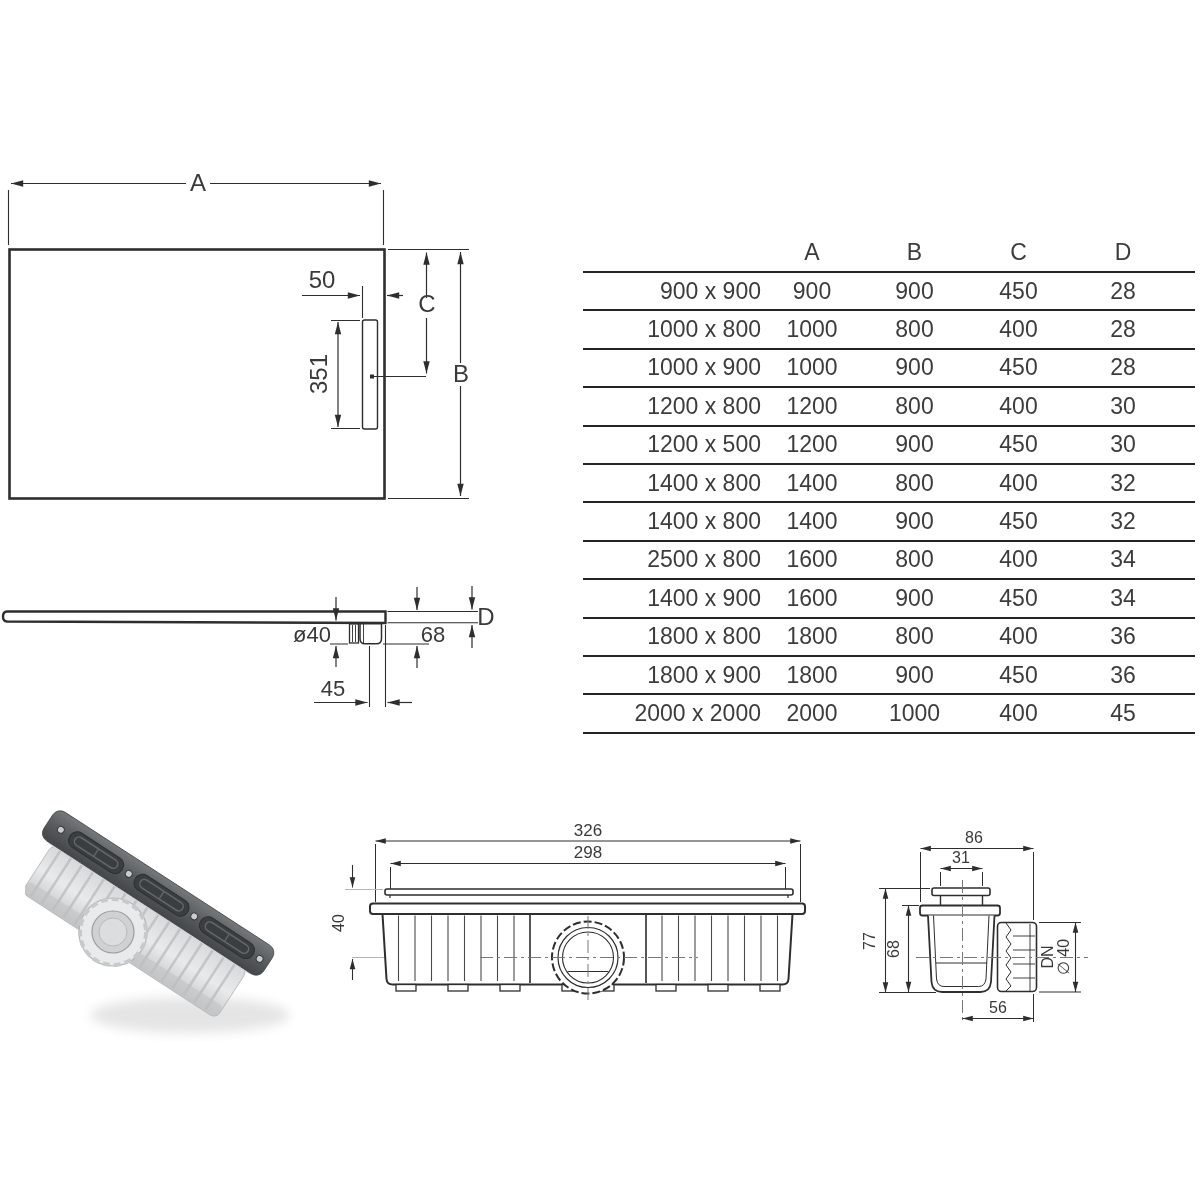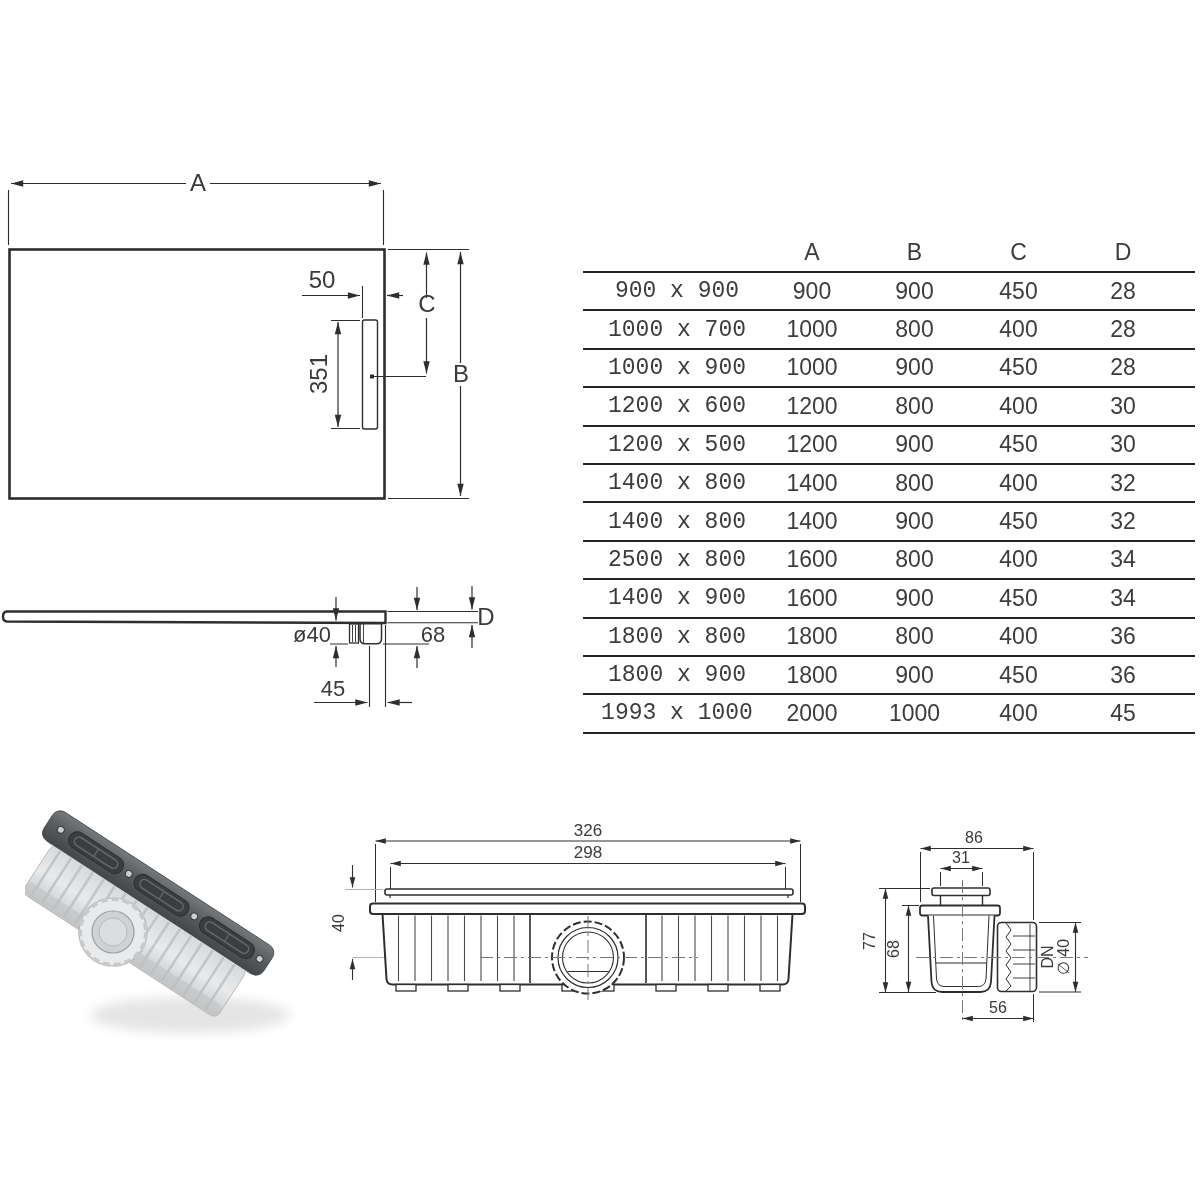--- a/index.html
+++ b/index.html
@@ -12,21 +12,21 @@
   .dimtext{font-size:24px;}
   .dimtext-sm{font-size:22px;}
   .dimtext-xs{font-size:17px;}
   .dimtext-xxs{font-size:16px;}
   
   #size-table{left:583px;top:233px;width:612px;color:#3c3c3c;font-size:23px;}
   .trow{display:grid;grid-template-columns:178px 102px 103px 105px 104px;height:36.4px;
         align-items:center;border-bottom:2.5px solid #242424;}
   .thead-row{height:38px;border-bottom:2.5px solid #242424;}
   .tc{text-align:center;white-space:nowrap;}
-  .tc-size{text-align:center;padding-left:10px;font-family:Liberation Mono, monospace;}
+  .tc-size{text-align:right;padding-left:10px;}
   .contents{display:contents;}
 </style>
 </head>
 <body>
 
 <div id="canvas">
 
   <svg class="abs" style="left:0;top:160px" width="500" height="360" viewBox="0 0 500 360">
     <defs>
       <marker id="ah1" viewBox="0 0 14 8" refX="13" refY="4" markerWidth="14" markerHeight="8" orient="auto-start-reverse" markerUnits="userSpaceOnUse">
@@ -105,35 +105,35 @@
     </div>
     <div>
         <div class="trow">
         <div class="tc tc-size">900 x 900</div>
         <div class="tc">900</div>
         <div class="tc">900</div>
         <div class="tc">450</div>
         <div class="tc">28</div>
       </div>
         <div class="trow">
-        <div class="tc tc-size">1000 x 700</div>
+        <div class="tc tc-size">1000 x 800</div>
         <div class="tc">1000</div>
         <div class="tc">800</div>
         <div class="tc">400</div>
         <div class="tc">28</div>
       </div>
         <div class="trow">
         <div class="tc tc-size">1000 x 900</div>
         <div class="tc">1000</div>
         <div class="tc">900</div>
         <div class="tc">450</div>
         <div class="tc">28</div>
       </div>
         <div class="trow">
-        <div class="tc tc-size">1200 x 600</div>
+        <div class="tc tc-size">1200 x 800</div>
         <div class="tc">1200</div>
         <div class="tc">800</div>
         <div class="tc">400</div>
         <div class="tc">30</div>
       </div>
         <div class="trow">
         <div class="tc tc-size">1200 x 500</div>
         <div class="tc">1200</div>
         <div class="tc">900</div>
         <div class="tc">450</div>
@@ -175,21 +175,21 @@
         <div class="tc">36</div>
       </div>
         <div class="trow">
         <div class="tc tc-size">1800 x 900</div>
         <div class="tc">1800</div>
         <div class="tc">900</div>
         <div class="tc">450</div>
         <div class="tc">36</div>
       </div>
         <div class="trow">
-        <div class="tc tc-size">1993 x 1000</div>
+        <div class="tc tc-size">2000 x 2000</div>
         <div class="tc">2000</div>
         <div class="tc">1000</div>
         <div class="tc">400</div>
         <div class="tc">45</div>
       </div>
       </div>
   </div>
 
   <svg class="abs" style="left:25px;top:790px" width="300" height="260" viewBox="0 0 300 260">
     <defs>

